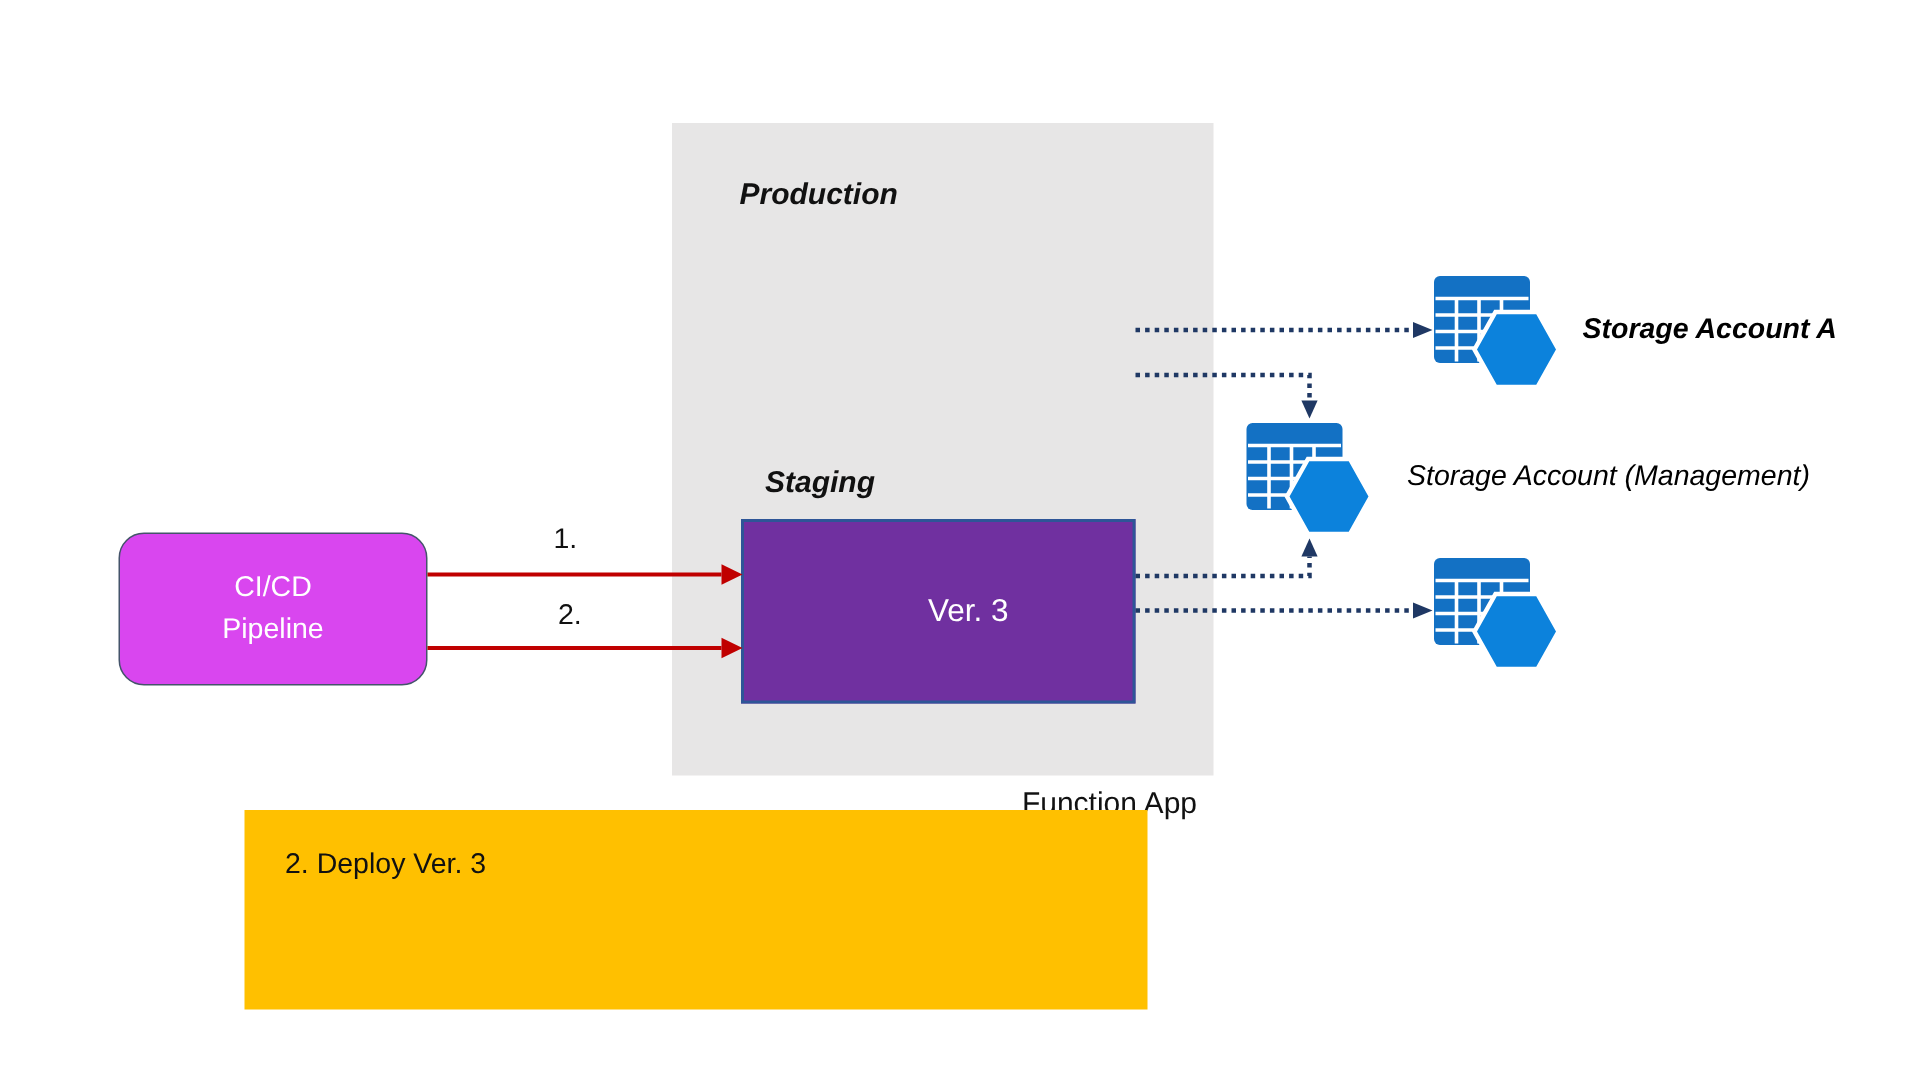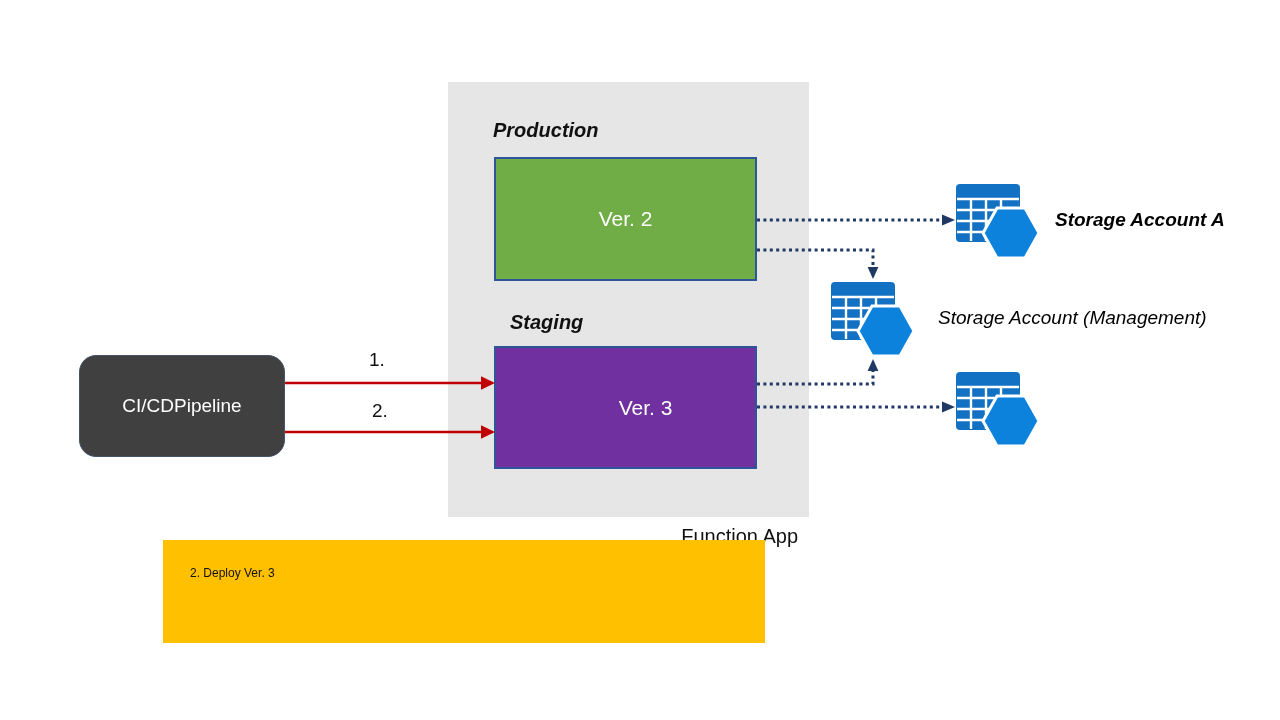--- a/index.html
+++ b/index.html
@@ -31,59 +31,56 @@
   }
   .prod-box{left:494px;top:157px;background:#70AD47;}
   .stag-box{left:494px;top:346px;height:123px;background:#7030A0;padding-left:40px;}
   .fa-label{
     font-size:20px;color:#111111;white-space:nowrap;
   }
 
   
   .pipeline-box{
     left:79px;top:355px;width:206px;height:102px;
-    background:#404040;
+    background:#d946ef;
     border:1.5px solid #44546A;
     border-radius:17px;
     box-sizing:border-box;
-    display:flex;flex-direction:row;align-items:center;justify-content:center;
+    display:flex;flex-direction:column;align-items:center;justify-content:center;
     color:#ffffff;font-size:19px;line-height:1.45;
   }
 
   .step-label{
     font-size:19px;color:#111111;white-space:nowrap;
   }
 
   
   .storage-label{font-size:19px;color:#000000;white-space:nowrap;}
   .storage-label.bold{font-weight:bold;font-style:italic;}
 
   
   .note-box{
-    left:163px;top:540px;width:602px;height:103px;
+    left:163px;top:540px;width:602px;height:133px;
     background:#FFC000;
     box-sizing:border-box;
     padding:26px 0 0 27px;
-    font-size:12px;color:#111111;
+    font-size:19px;color:#111111;
   }
 
   svg.overlay{left:0;top:0;pointer-events:none;}
 </style>
 </head>
 <body>
 
 <div id="canvas">
 
   <div class="abs fa-panel"></div>
 
   <div class="abs slot-title" style="left:493px;top:119px;">Production</div>
 
-  <div class="abs slot-box prod-box">
-    <span>Ver. 2</span>
-  </div>
 
   <div class="abs slot-title" style="left:510px;top:311px;">Staging</div>
 
   <div class="abs slot-box stag-box">
     <span>Ver. 3</span>
   </div>
 
   <div class="abs fa-label" style="right:482px;top:485px;margin-top:40px;">Function App</div>
 
   <div class="abs pipeline-box">

